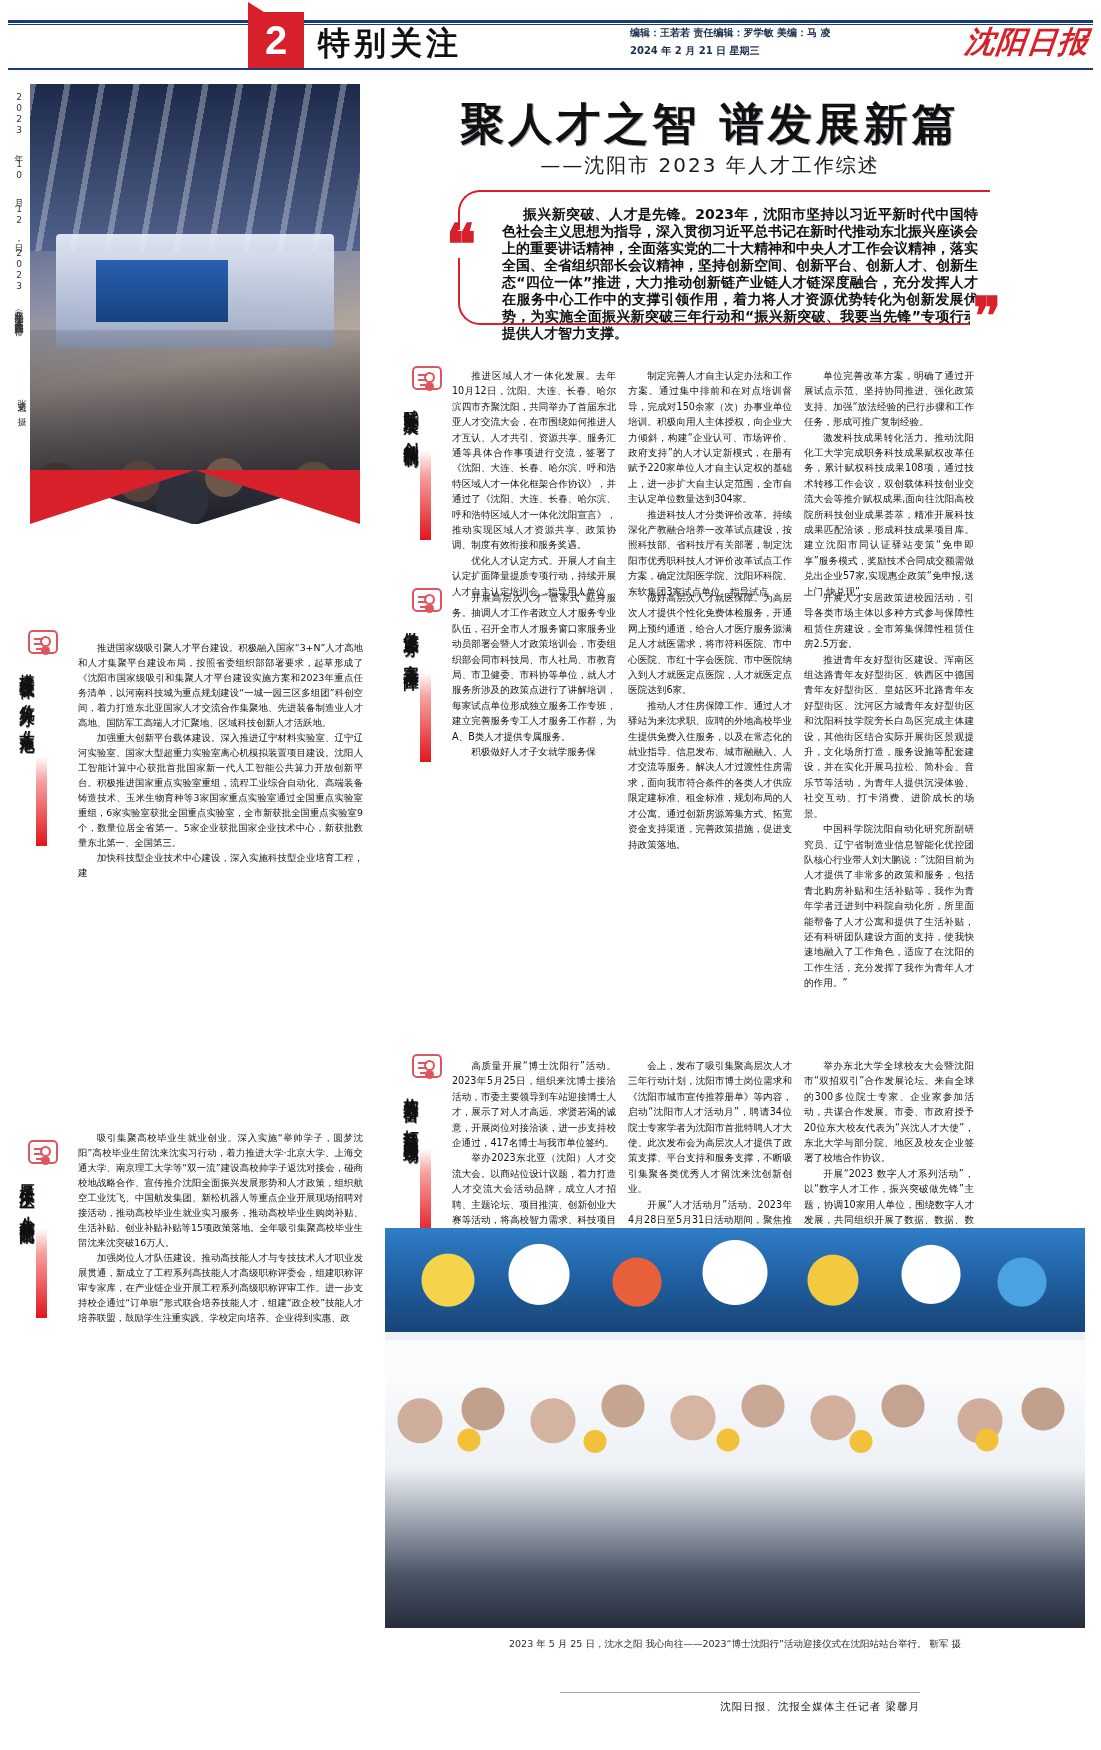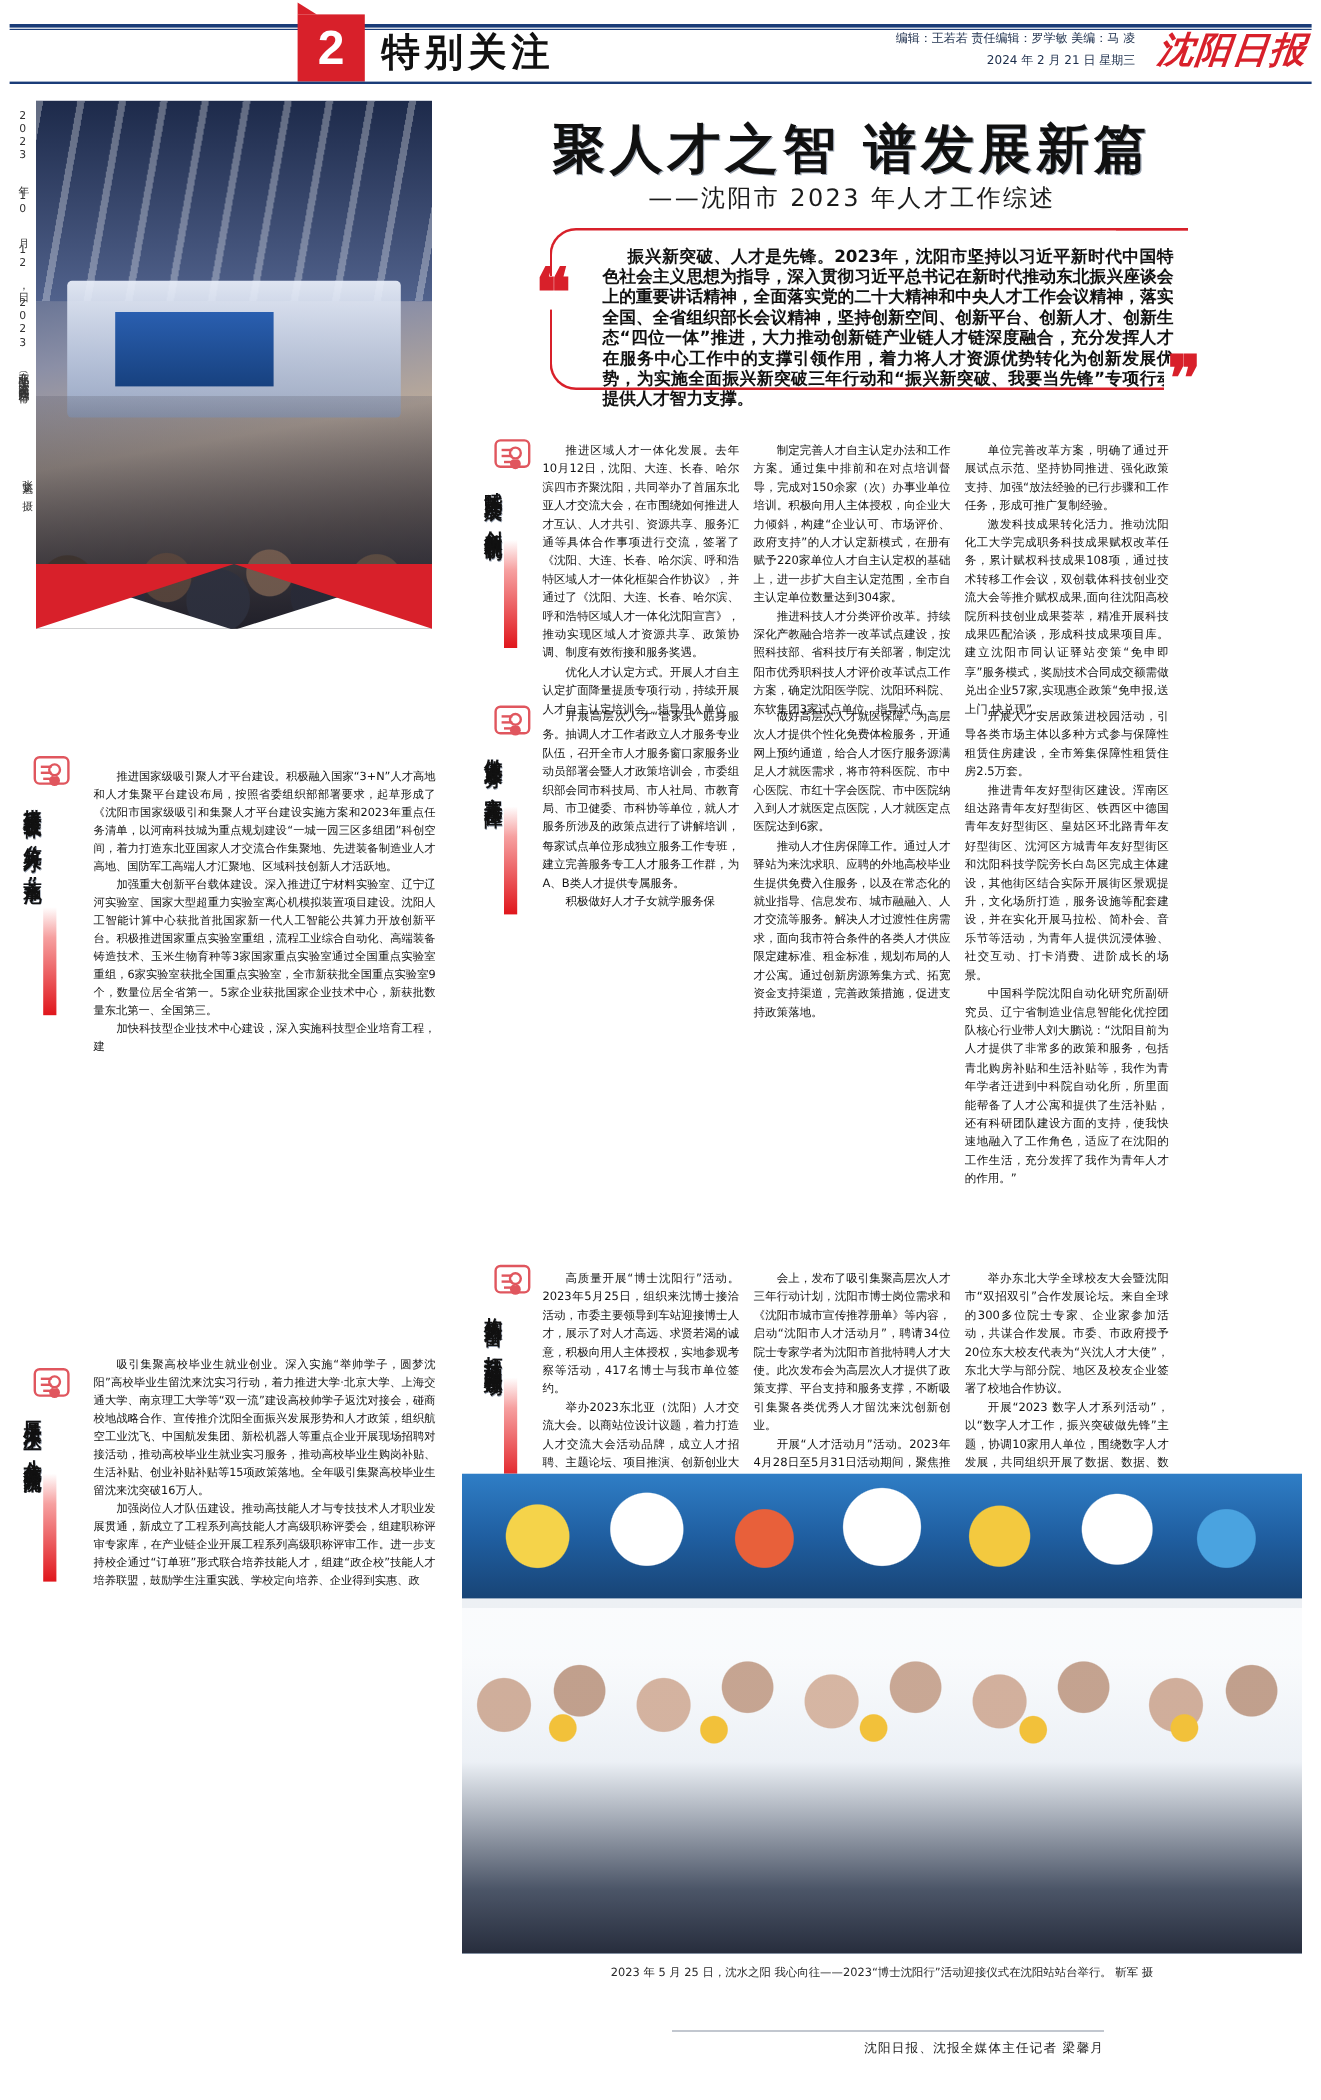--- a/index.html
+++ b/index.html
@@ -25,23 +25,23 @@
   .mh-pagebox::after{
     content:""; position:absolute; left:0; top:-10px; width:0; height:0;
     border-left:16px solid #d8202a; border-top:10px solid transparent;
   }
   .mh-section {
     position:absolute; left:318px; top:22px;
     font-family:"DejaVu Serif", serif; font-weight:bold; font-size:32px;
     letter-spacing:4px; color:#111;
   }
   .mh-credits {
-    position:absolute; left:646px; top:25px; width:300px;
-    text-align:right; font-size:10px; color:#1a2c4a; line-height:1.6;
-    font-family:"DejaVu Sans", sans-serif; font-weight:normal;
+    position:absolute; left:630px; top:25px; width:300px;
+    text-align:left; font-size:10px; color:#1a2c4a; line-height:1.6;
+    font-family:"DejaVu Sans", sans-serif; font-weight:bold;
   }
   .mh-credits div + div { margin-top:2px; }
   .mh-logo {
     position:absolute; right:12px; top:22px;
     color:#d8202a; font-size:30px; font-weight:bold; letter-spacing:1px;
     font-family:"DejaVu Serif", serif; font-style:italic;
     transform: skewX(-6deg);
   }
 
   
@@ -338,21 +338,21 @@
     <p>做好高层次人才就医保障。为高层次人才提供个性化免费体检服务，开通网上预约通道，给合人才医疗服务源满足人才就医需求，将市符科医院、市中心医院、市红十字会医院、市中医院纳入到人才就医定点医院，人才就医定点医院达到6家。</p>
     <p>推动人才住房保障工作。通过人才驿站为来沈求职、应聘的外地高校毕业生提供免费入住服务，以及在常态化的就业指导、信息发布、城市融融入、人才交流等服务。解决人才过渡性住房需求，面向我市符合条件的各类人才供应限定建标准、租金标准，规划布局的人才公寓。通过创新房源筹集方式、拓宽资金支持渠道，完善政策措施，促进支持政策落地。</p>
   </div>
   <div class="col" style="left:804px; top:590px; width:170px; height:440px;">
     <p>开展人才安居政策进校园活动，引导各类市场主体以多种方式参与保障性租赁住房建设，全市筹集保障性租赁住房2.5万套。</p>
     <p>推进青年友好型街区建设。浑南区组达路青年友好型街区、铁西区中德国青年友好型街区、皇姑区环北路青年友好型街区、沈河区方城青年友好型街区和沈阳科技学院旁长白岛区完成主体建设，其他街区结合实际开展街区景观提升，文化场所打造，服务设施等配套建设，并在实化开展马拉松、简朴会、音乐节等活动，为青年人提供沉浸体验、社交互动、打卡消费、进阶成长的场景。</p>
     <p>中国科学院沈阳自动化研究所副研究员、辽宁省制造业信息智能化优控团队核心行业带人刘大鹏说：“沈阳目前为人才提供了非常多的政策和服务，包括青北购房补贴和生活补贴等，我作为青年学者迁进到中科院自动化所，所里面能帮备了人才公寓和提供了生活补贴，还有科研团队建设方面的支持，使我快速地融入了工作角色，适应了在沈阳的工作生活，充分发挥了我作为青年人才的作用。”</p>
   </div>
 
   <div class="col" style="left:452px; top:1058px; width:164px; height:460px;">
-    <p>高质量开展“博士沈阳行”活动。2023年5月25日，组织来沈博士接洽活动，市委主要领导到车站迎接博士人才，展示了对人才高远、求贤若渴的诚意，积极向用人主体授权，实地参观考察等活动，417名博士与我市单位签约。</p>
+    <p>高质量开展“博士沈阳行”活动。2023年5月25日，组织来沈博士接洽活动，市委主要领导到车站迎接博士人才，展示了对人才高远、求贤若渴的诚意，开展岗位对接洽谈，进一步支持校企通过，417名博士与我市单位签约。</p>
     <p>举办2023东北亚（沈阳）人才交流大会。以商站位设计议题，着力打造人才交流大会活动品牌，成立人才招聘、主题论坛、项目推演、创新创业大赛等活动，将高校智力需求、科技项目资源与我市产业发展，人才集聚培养等方面深度融合。积极协调比赛、哈尔滨、呼和浩特及省内各市、征集东北区域7753家企事业单位，提供岗位15.1万个，有21万名各类人才在沈阳实现就业。本次大会引起社会各界广泛关注，全网点击量突破5000万次。</p>
     <p>组织“沈阳市吸引集聚高层次人才三年行动计划暨城市宣传招聘大会”。在2023年4月28日举行的发布</p>
   </div>
   <div class="col" style="left:628px; top:1058px; width:164px; height:170px;">
     <p>会上，发布了吸引集聚高层次人才三年行动计划，沈阳市博士岗位需求和《沈阳市城市宣传推荐册单》等内容，启动“沈阳市人才活动月”，聘请34位院士专家学者为沈阳市首批特聘人才大使。此次发布会为高层次人才提供了政策支撑、平台支持和服务支撑，不断吸引集聚各类优秀人才留沈来沈创新创业。</p>
     <p>开展“人才活动月”活动。2023年4月28日至5月31日活动期间，聚焦推进重点产业、重要工程，开展5类50场大型活动，13个区县（市）和开发区直密门密切配合，开展“智汇科技城、共创新未来”等高端人才论坛17场，“求职招聘、双向奔赴”等人才招聘活动10场，“助企业发展、助人才筑巢”等政策杂对接会2场、“欢庆北工”等项目推荐5场，大学生“双资缘”系列活动暨2023沈阳高校健康欢乐阔等主题活动25场，搭建起吸引集聚人才、青年创业者展示、投融资对接等各类平台。</p>
   </div>
   <div class="col" style="left:804px; top:1058px; width:170px; height:170px;">
     <p>举办东北大学全球校友大会暨沈阳市“双招双引”合作发展论坛。来自全球的300多位院士专家、企业家参加活动，共谋合作发展。市委、市政府授予20位东大校友代表为“兴沈人才大使”，东北大学与部分院、地区及校友企业签署了校地合作协议。</p>
     <p>开展“2023 数字人才系列活动”，以“数字人才工作，振兴突破做先锋”主题，协调10家用人单位，围绕数字人才发展，共同组织开展了数据、数据、数据、数据等10家单位数字人才活动，为数字人才就业、提升、展示技能搭建平台，持续增强数字人才及相关行业企业的归属感和幸福感，让更多数字人才在沈分发挥自身价值、贡献服务产业发展。活动中，参加活动的用人单位共同发起成立沈阳10万名数字人才“沈阳社人才”共同发展联盟，尊重人才的良好氛围，倾心打造数字人才的“成长摇篮”，聚英雄人的数字智力，开启数字强市的新征程。</p>

